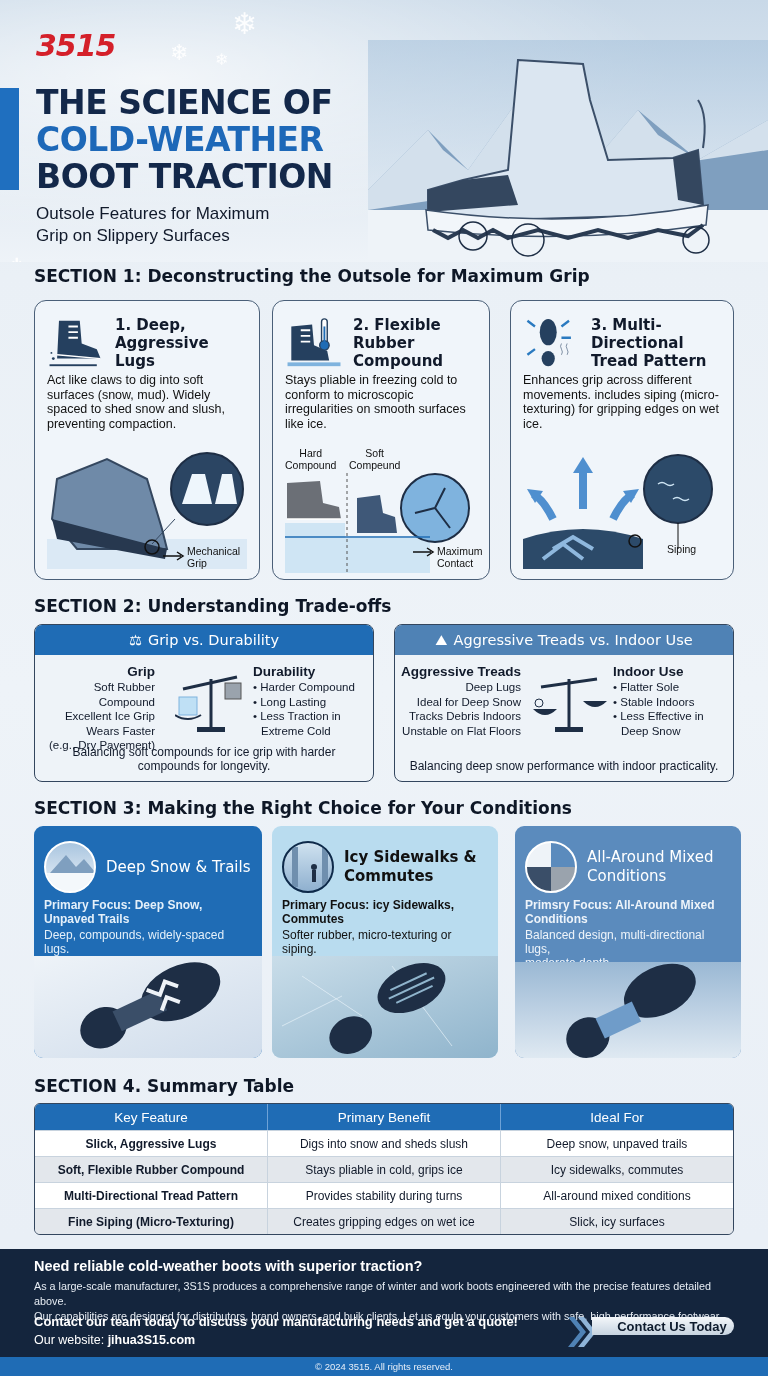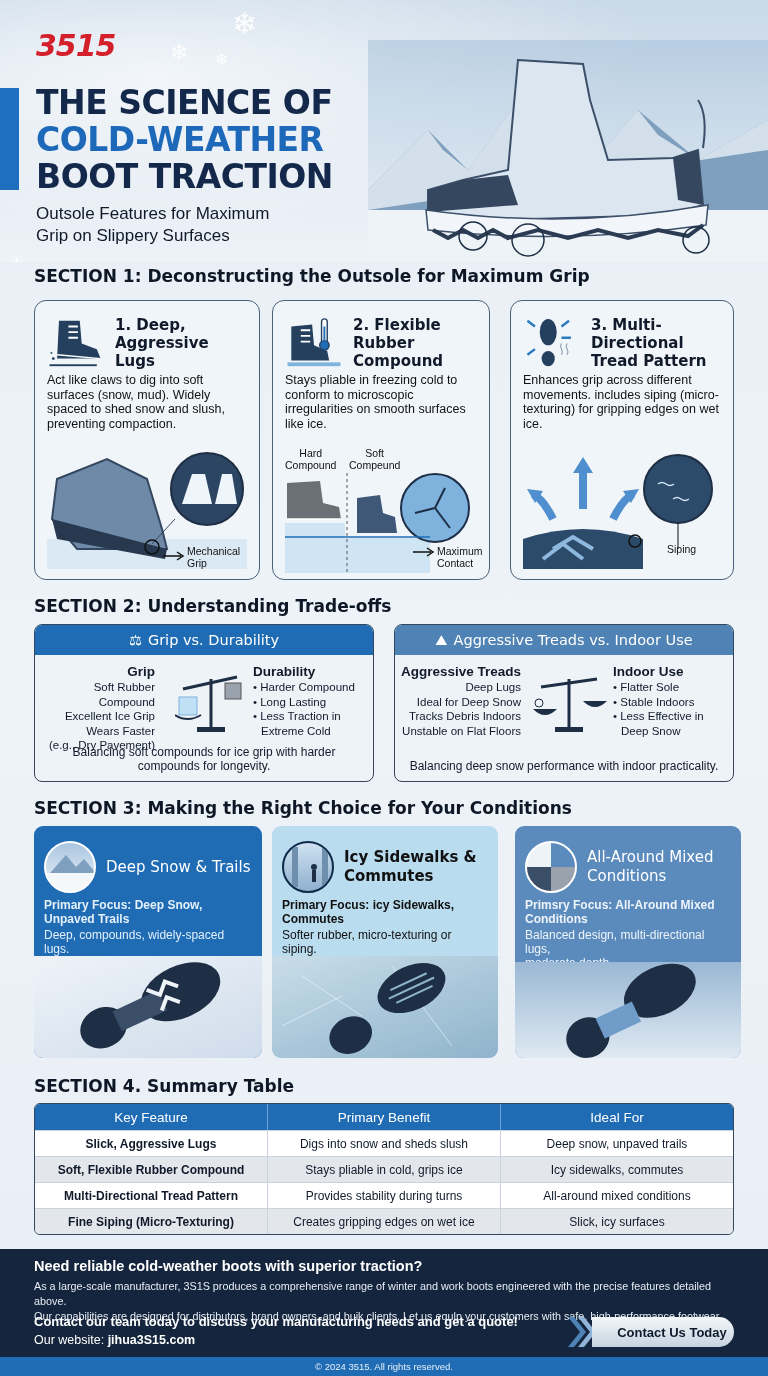--- a/index.html
+++ b/index.html
@@ -81,21 +81,21 @@
   .trow .feat { font-weight: bold; }
   .trow + .trow { border-top: 1px solid #c8d3de; }
 
   .footer { position: absolute; left: 0; top: 1249px; width: 768px; height: 108px; background: #14253d; color: #fff; }
   .footer h4 { position: absolute; left: 34px; top: 9px; font-size: 14.5px; font-weight: bold; }
   .footer .desc { position: absolute; left: 34px; top: 30px; width: 710px; font-size: 10.8px; line-height: 15px; color: #e6ecf3; }
   .footer .cta { position: absolute; left: 34px; top: 65px; font-size: 13px; font-weight: bold; }
   .footer .web { position: absolute; left: 34px; top: 84px; font-size: 12.5px; }
   .footer .web b { font-weight: bold; }
   .contact-btn {
-    position: absolute; left: 592px; top: 68px; width: 142px; height: 30px; border-radius: 0 15px 15px 0;
+    position: absolute; left: 592px; top: 68px; width: 142px; height: 18px; border-radius: 0 15px 15px 0;
     background: linear-gradient(180deg, #f4f7fa, #c6d3e0); color: #0e1b2d;
     display: flex; align-items: center; justify-content: center; font-size: 13px; font-weight: bold; padding-left: 18px;
   }
   .chev { position: absolute; left: 566px; top: 66px; width: 34px; height: 34px; }
   .copyright { position: absolute; left: 0; top: 1357px; width: 768px; height: 19px; background: #1f6cb5; color: #e6eef8;
     font-size: 9.5px; display: flex; align-items: center; justify-content: center; }
 </style>
 </head>
 <body>
 

